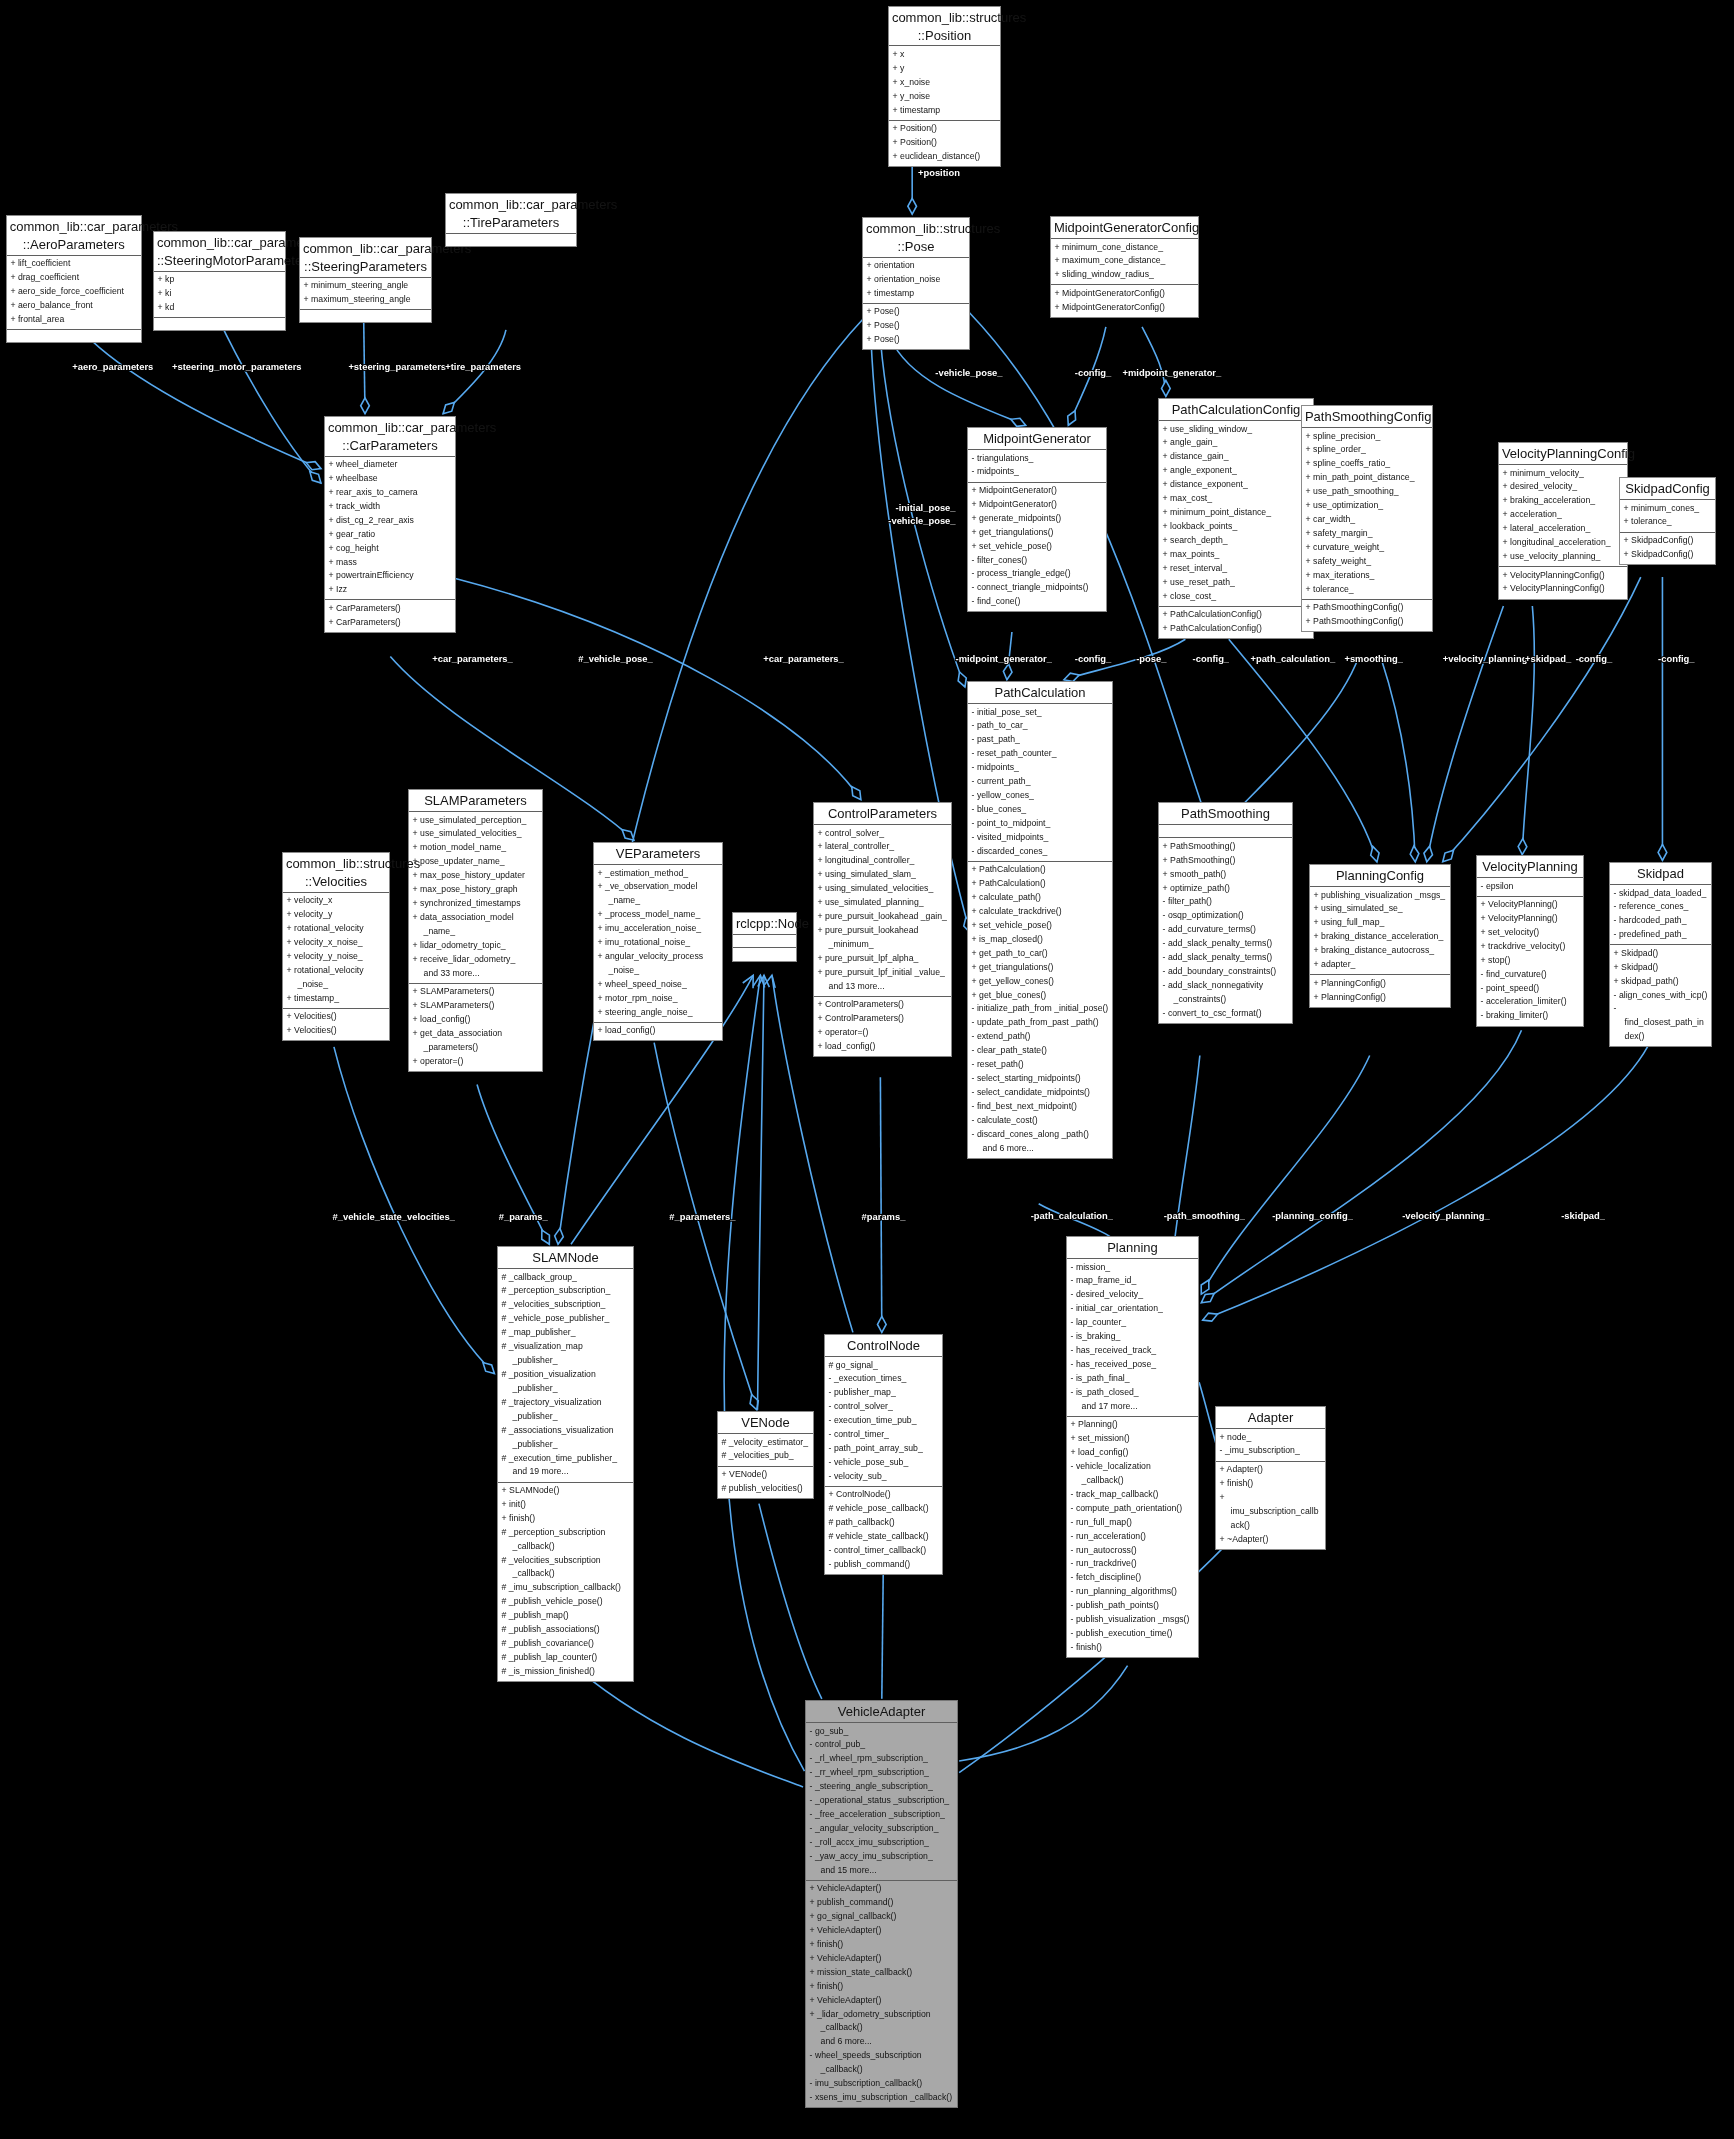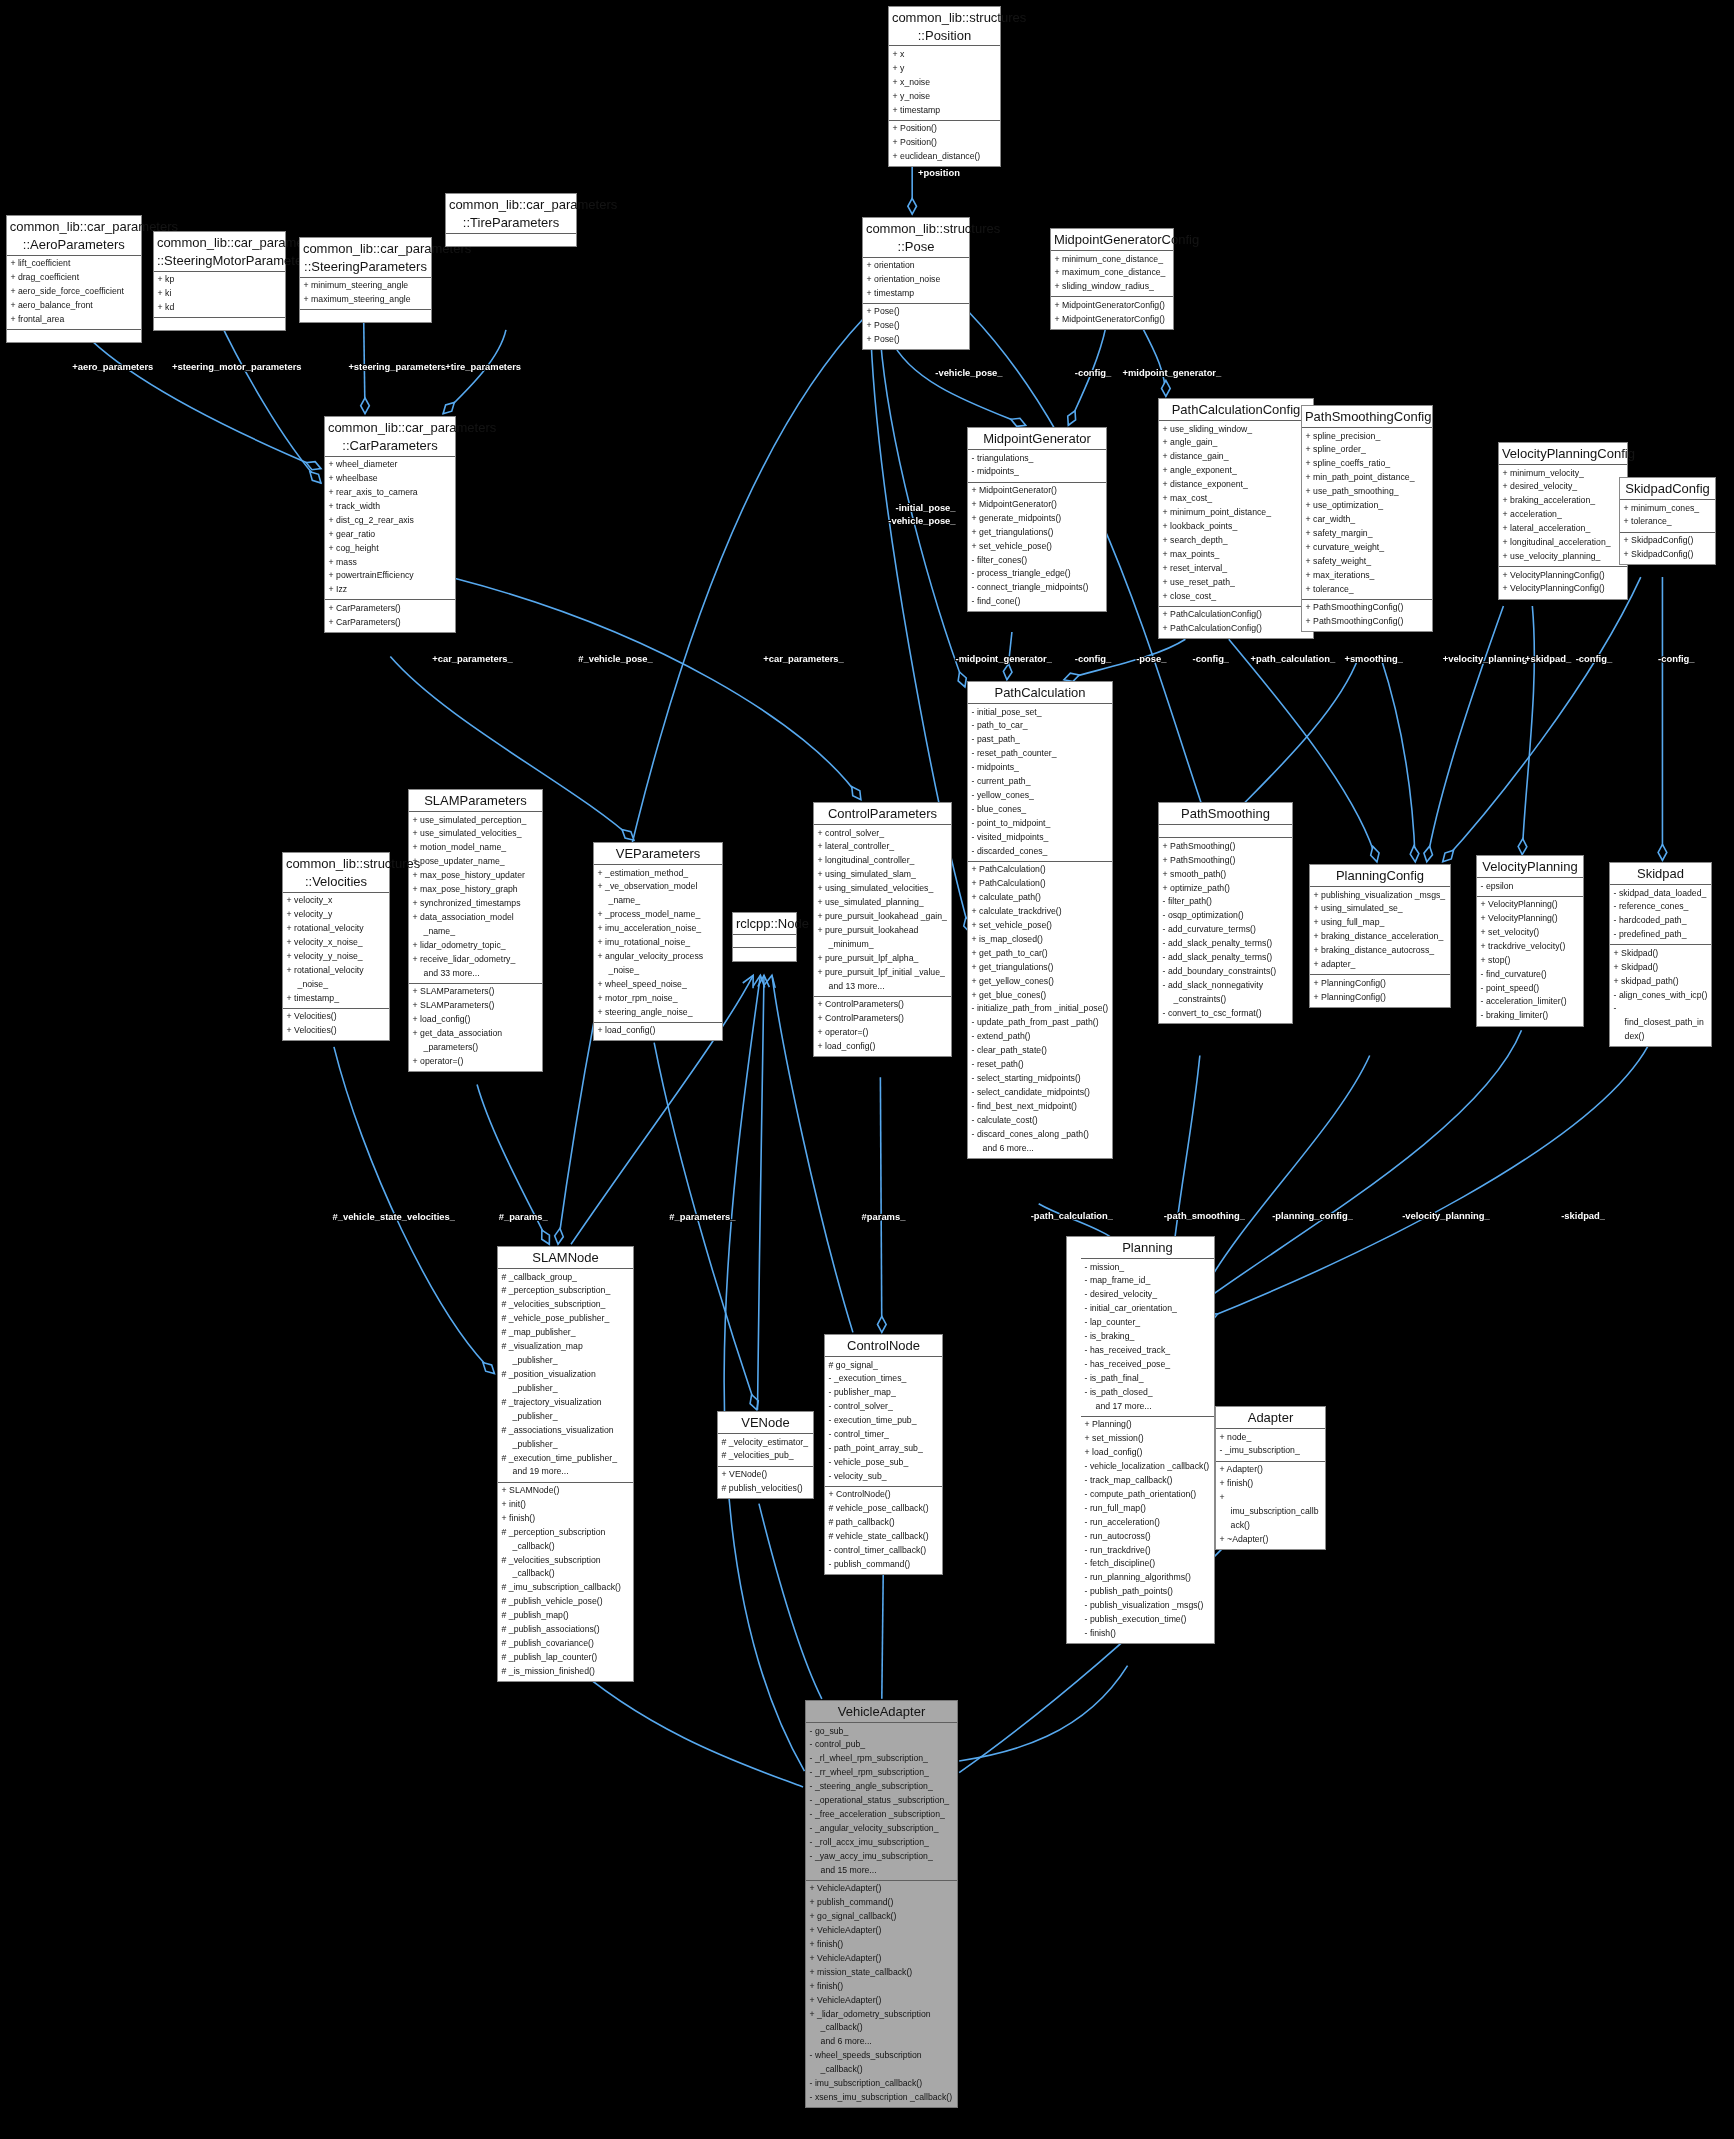--- a/index.html
+++ b/index.html
@@ -198,21 +198,21 @@
         <div class="row">+   orientation</div>
         <div class="row">+   orientation_noise</div>
         <div class="row">+   timestamp</div>
       </div>
       <div class="sec">
         <div class="row">+   Pose()</div>
         <div class="row">+   Pose()</div>
         <div class="row">+   Pose()</div>
       </div>
     </div>
-    <div class="uml" style="left: 1050px; top: 228px; width: 124px;">
+    <div class="uml" style="left: 1050px; top: 216px; width: 149px;">
       <div class="title">MidpointGeneratorConfig</div>
       <div class="sec">
         <div class="row">+ minimum_cone_distance_</div>
         <div class="row">+ maximum_cone_distance_</div>
         <div class="row">+ sliding_window_radius_</div>
       </div>
       <div class="sec">
         <div class="row">+ MidpointGeneratorConfig()</div>
         <div class="row">+ MidpointGeneratorConfig()</div>
       </div>
@@ -570,21 +570,21 @@
       <div class="title">VENode</div>
       <div class="sec">
         <div class="row"># _velocity_estimator_</div>
         <div class="row"># _velocities_pub_</div>
       </div>
       <div class="sec">
         <div class="row">+ VENode()</div>
         <div class="row"># publish_velocities()</div>
       </div>
     </div>
-    <div class="uml" style="left: 1066px; top: 1236px; width: 149px; padding-left: 14px;">
+    <div class="uml" style="left: 1066px; top: 1236px; width: 133px;">
       <div class="title">Planning</div>
       <div class="sec">
         <div class="row">- mission_</div>
         <div class="row">- map_frame_id_</div>
         <div class="row">- desired_velocity_</div>
         <div class="row">- initial_car_orientation_</div>
         <div class="row">- lap_counter_</div>
         <div class="row">- is_braking_</div>
         <div class="row">- has_received_track_</div>
         <div class="row">- has_received_pose_</div>

